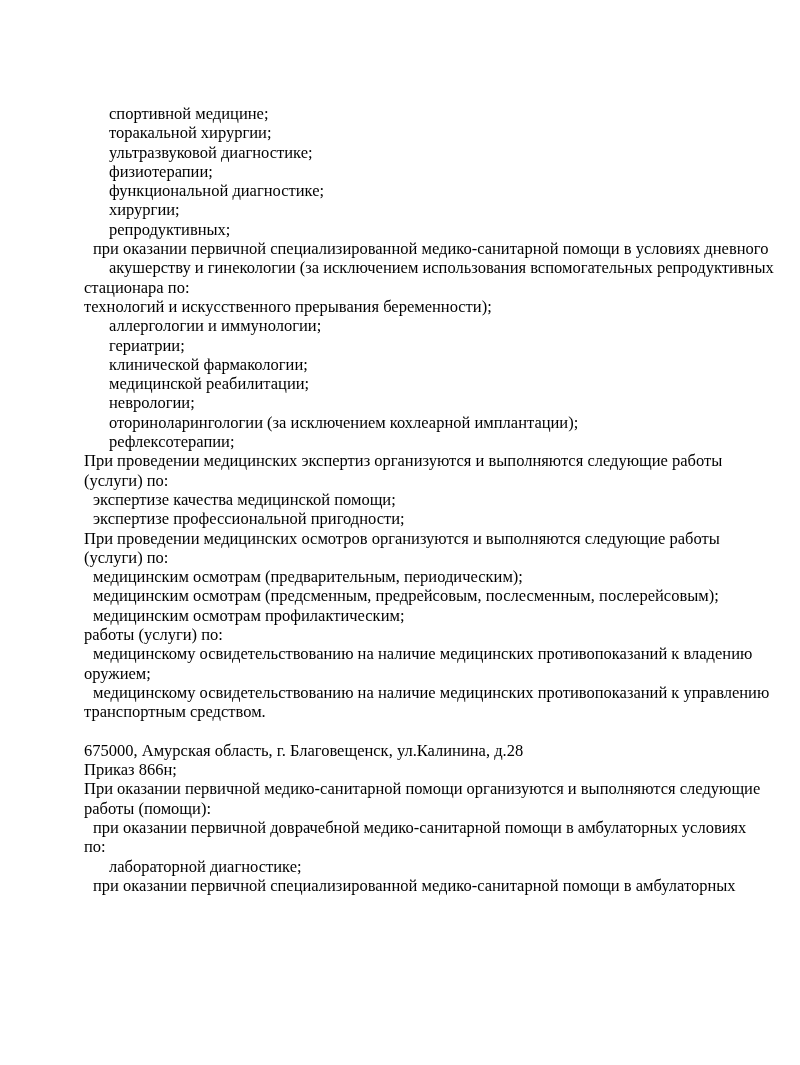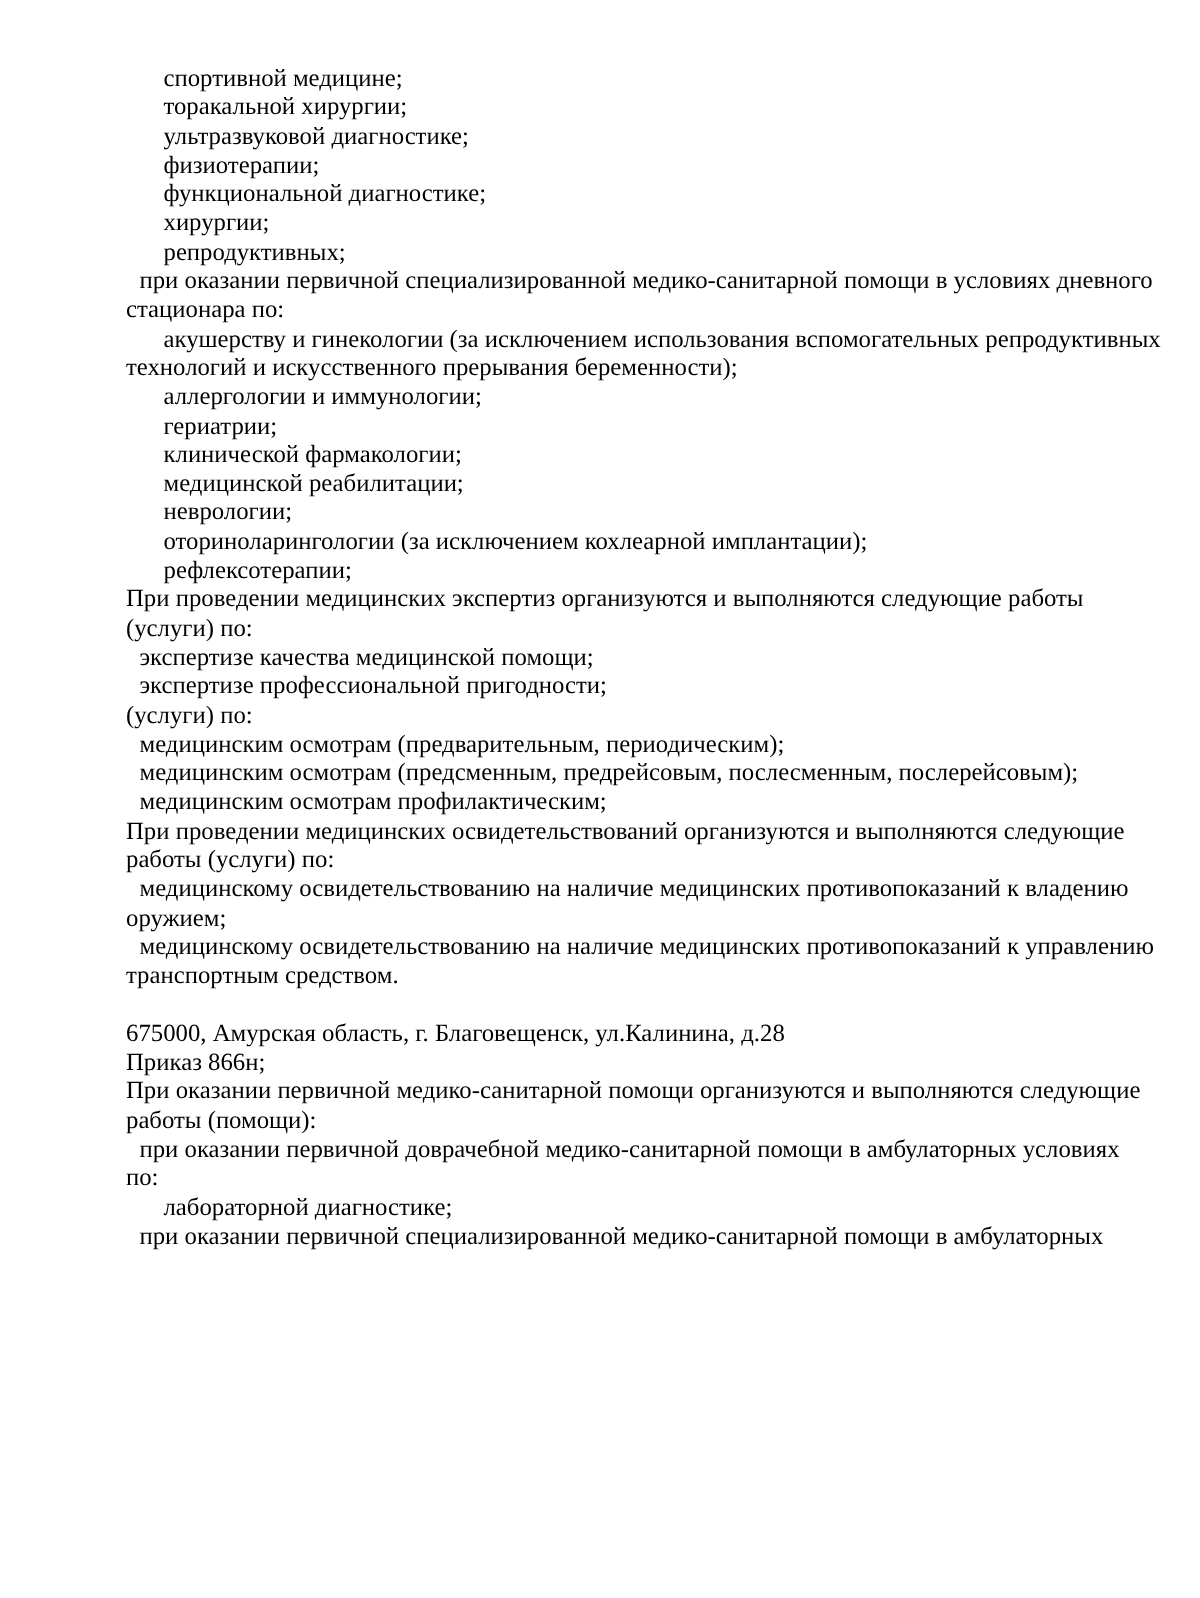--- a/index.html
+++ b/index.html
@@ -11,21 +11,21 @@
     width: 800px;
     height: 1065px;
     overflow: hidden;
     font-family: "Liberation Serif", "DejaVu Serif", serif;
     color: #000000;
   }
   .document-page {
     box-sizing: border-box;
     width: 800px;
     height: 1065px;
-    padding: 42px 36px 0 84px;
+    padding: 104px 36px 0 84px;
     background: #ffffff;
   }
   .line {
     font-size: 16.5px;
     line-height: 19.3px;
     white-space: pre;
     letter-spacing: 0;
   }
   .indent-0 { padding-left: 0; }
   .indent-1 { padding-left: 9px; }
@@ -37,39 +37,39 @@
 <div class="document-page">
   <div>
       <div class="line indent-2">спортивной медицине;</div>
       <div class="line indent-2">торакальной хирургии;</div>
       <div class="line indent-2">ультразвуковой диагностике;</div>
       <div class="line indent-2">физиотерапии;</div>
       <div class="line indent-2">функциональной диагностике;</div>
       <div class="line indent-2">хирургии;</div>
       <div class="line indent-2">репродуктивных;</div>
       <div class="line indent-1">при оказании первичной специализированной медико-санитарной помощи в условиях дневного</div>
+      <div class="line indent-2">акушерству и гинекологии (за исключением использования вспомогательных репродуктивных</div>
       <div class="line indent-0">стационара по:</div>
-      <div class="line indent-2">акушерству и гинекологии (за исключением использования вспомогательных репродуктивных</div>
       <div class="line indent-0">технологий и искусственного прерывания беременности);</div>
       <div class="line indent-2">аллергологии и иммунологии;</div>
       <div class="line indent-2">гериатрии;</div>
       <div class="line indent-2">клинической фармакологии;</div>
       <div class="line indent-2">медицинской реабилитации;</div>
       <div class="line indent-2">неврологии;</div>
       <div class="line indent-2">оториноларингологии (за исключением кохлеарной имплантации);</div>
       <div class="line indent-2">рефлексотерапии;</div>
       <div class="line indent-0">При проведении медицинских экспертиз организуются и выполняются следующие работы</div>
       <div class="line indent-0">(услуги) по:</div>
       <div class="line indent-1">экспертизе качества медицинской помощи;</div>
       <div class="line indent-1">экспертизе профессиональной пригодности;</div>
+      <div class="line indent-0">При проведении медицинских осмотров организуются и выполняются следующие работы</div>
       <div class="line indent-0">(услуги) по:</div>
       <div class="line indent-1">медицинским осмотрам (предварительным, периодическим);</div>
       <div class="line indent-1">медицинским осмотрам (предсменным, предрейсовым, послесменным, послерейсовым);</div>
       <div class="line indent-1">медицинским осмотрам профилактическим;</div>
-      <div class="line indent-0">При проведении медицинских освидетельствований организуются и выполняются следующие</div>
       <div class="line indent-0">работы (услуги) по:</div>
       <div class="line indent-1">медицинскому освидетельствованию на наличие медицинских противопоказаний к владению</div>
       <div class="line indent-0">оружием;</div>
       <div class="line indent-1">медицинскому освидетельствованию на наличие медицинских противопоказаний к управлению</div>
       <div class="line indent-0">транспортным средством.</div>
       <div class="line indent-0">&nbsp;</div>
       <div class="line indent-0">675000, Амурская область, г. Благовещенск, ул.Калинина, д.28</div>
       <div class="line indent-0">Приказ 866н;</div>
       <div class="line indent-0">При оказании первичной медико-санитарной помощи организуются и выполняются следующие</div>
       <div class="line indent-0">работы (помощи):</div>

